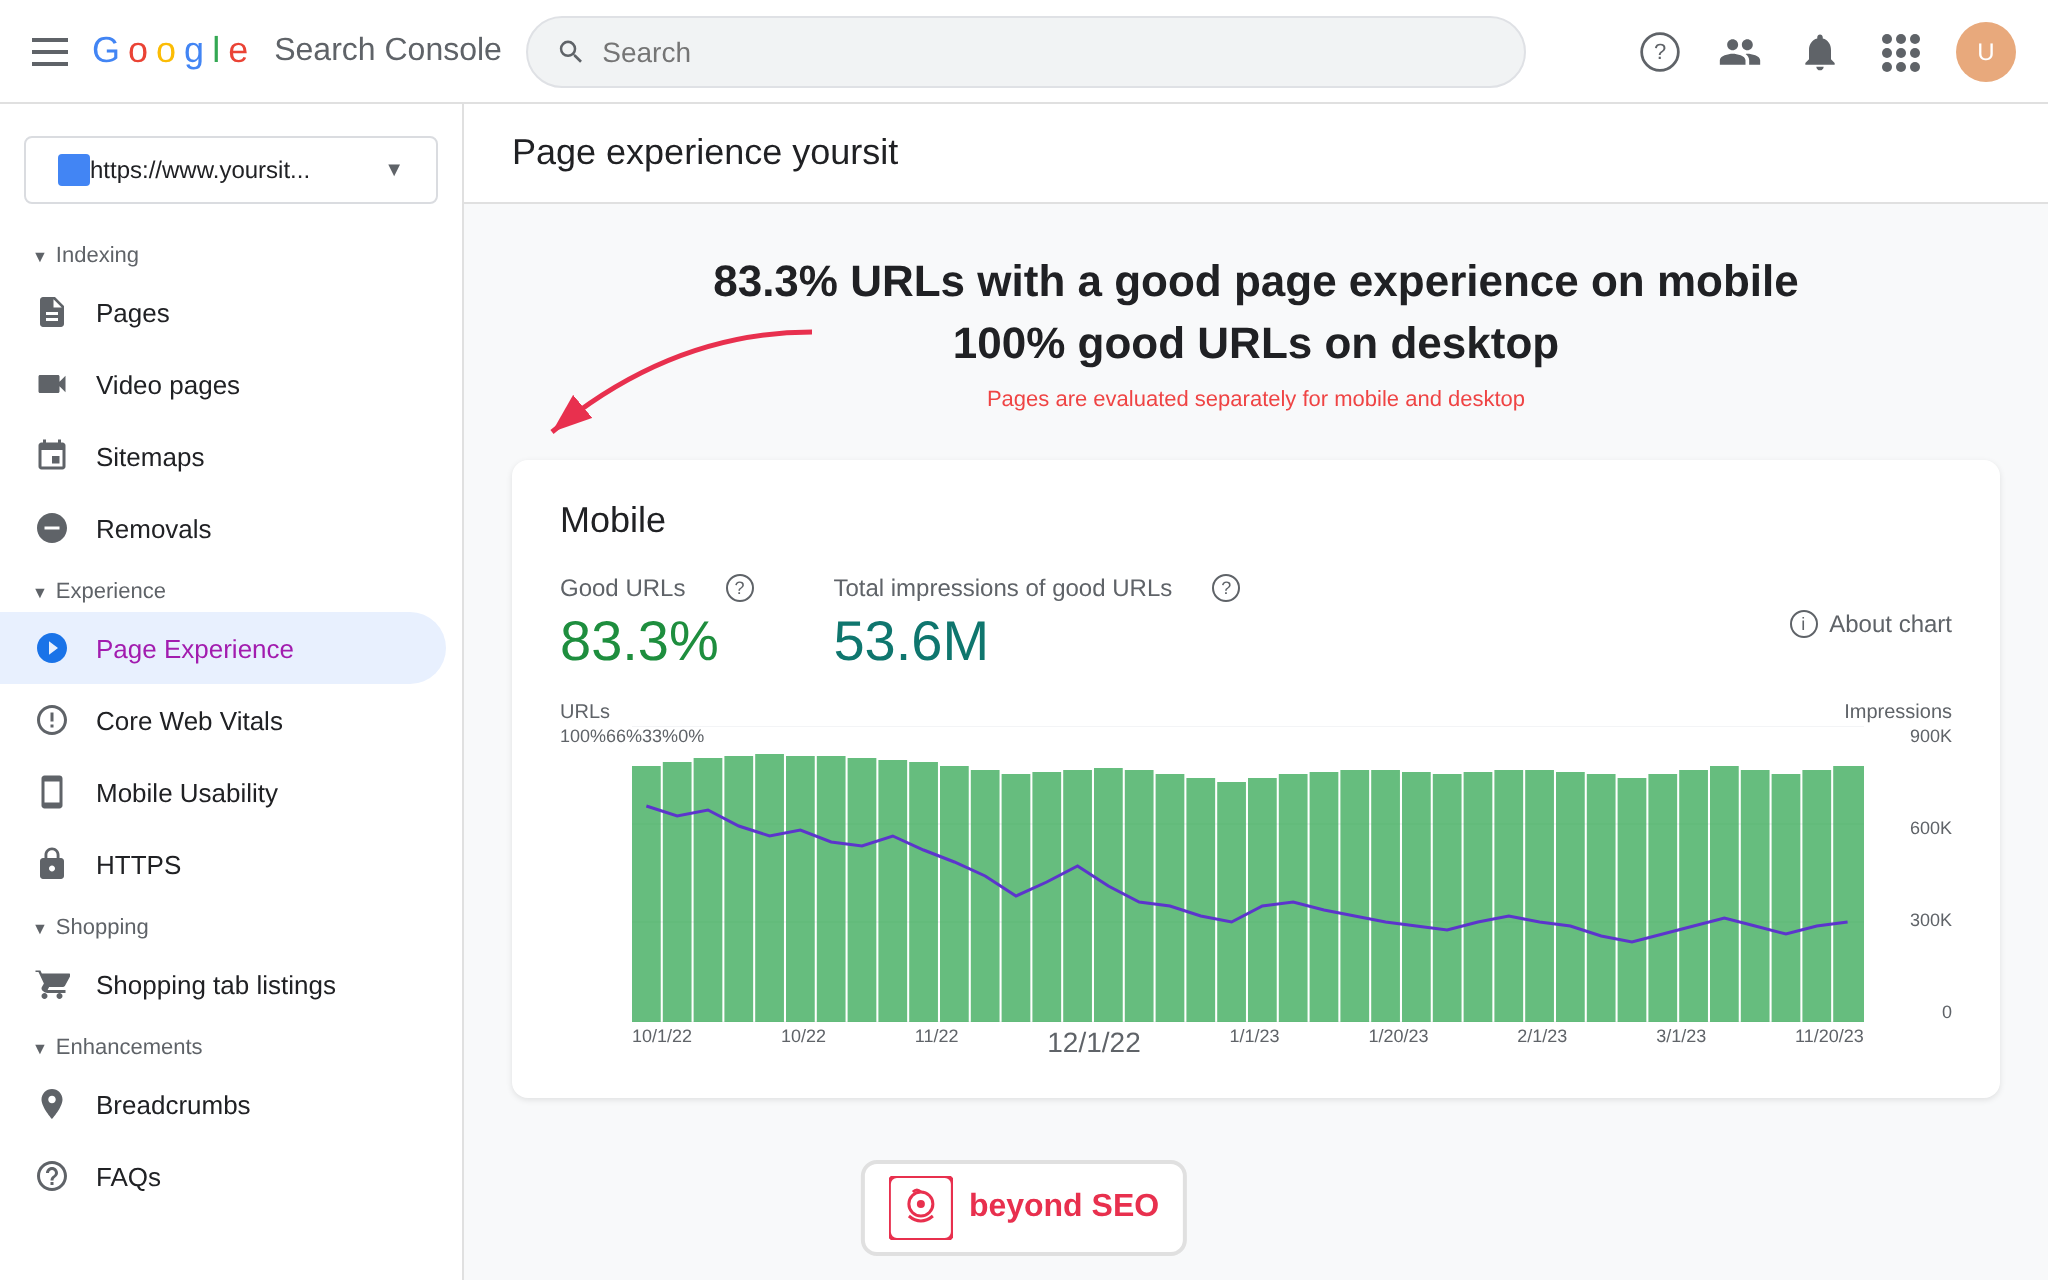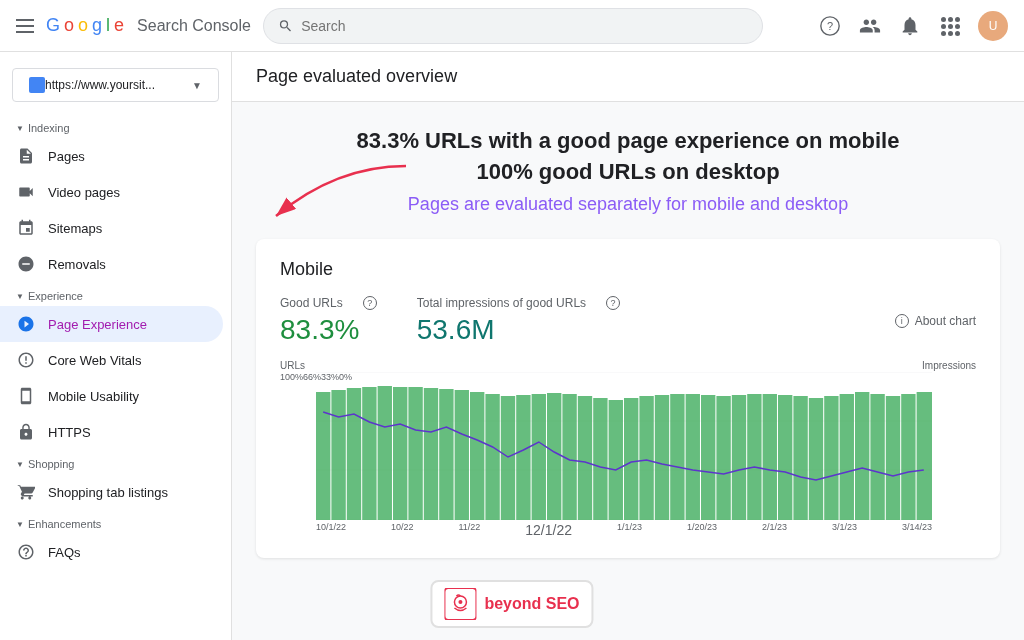--- a/index.html
+++ b/index.html
@@ -63,21 +63,21 @@
     .main { flex: 1; overflow-y: auto; background: #f8f9fa; }
     .page-title-bar {
       background: #fff; padding: 14px 24px; border-bottom: 1px solid #e0e0e0;
       font-size: 18px; color: #202124; font-weight: 400;
     }
 
     .main-content { padding: 24px; }
 
     .headline-box { text-align: center; margin-bottom: 24px; }
     .headline-main { font-size: 22px; font-weight: 700; color: #202124; line-height: 1.4; }
-    .headline-sub { font-size: 18px; color: #8b5cf6; margin-top: 6px; }
+    .headline-sub { font-size: 11px; color: #ef4444; margin-top: 6px; }
 
     .card {
       background: #fff; border-radius: 8px; padding: 20px 24px;
       box-shadow: 0 1px 3px rgba(0,0,0,0.1); margin-bottom: 16px;
     }
     .card-section-title { font-size: 18px; font-weight: 400; color: #202124; margin-bottom: 16px; }
 
     .metrics-row { display: flex; gap: 40px; margin-bottom: 12px; align-items: flex-start; }
     .metric-block { display: flex; flex-direction: column; gap: 4px; }
     .metric-label { font-size: 12px; color: #5f6368; display: flex; align-items: center; gap: 20px; }
@@ -253,29 +253,37 @@
       <span>Shopping tab listings</span>
     </div>
 
     <div class="nav-section-label">
       <span class="triangle">▼</span>
       <span>Enhancements</span>
     </div>
     <div class="nav-item">
       <div class="nav-icon">
         <svg width="18" height="18" viewBox="0 0 24 24">
+            <path fill="#5f6368" d="M12 2C8.13 2 5 5.13 5 9c0 5.25 7 13 7 13s7-7.75 7-13c0-3.87-3.13-7-7-7zm0 9.5c-1.38 0-2.5-1.12-2.5-2.5s1.12-2.5 2.5-2.5 2.5 1.12 2.5 2.5-1.12 2.5-2.5 2.5z"></path>
+          </svg>
+      </div>
+      <span>Breadcrumbs</span>
+    </div>
+    <div class="nav-item">
+      <div class="nav-icon">
+        <svg width="18" height="18" viewBox="0 0 24 24">
             <path fill="#5f6368" d="M11 18h2v-2h-2v2zm1-16C6.48 2 2 6.48 2 12s4.48 10 10 10 10-4.48 10-10S17.52 2 12 2zm0 18c-4.41 0-8-3.59-8-8s3.59-8 8-8 8 3.59 8 8-3.59 8-8 8zm0-14c-2.21 0-4 1.79-4 4h2c0-1.1.9-2 2-2s2 .9 2 2c0 2-3 1.75-3 5h2c0-2.25 3-2.5 3-5 0-2.21-1.79-4-4-4z"></path>
           </svg>
       </div>
       <span>FAQs</span>
     </div>
   </div>
 
   <div class="main">
-    <div class="page-title-bar">Page evaluated overview</div>
+    <div class="page-title-bar">Page experience yoursit</div>
 
     <div class="main-content">
 
       <div style="position: relative; margin-bottom: 8px;">
         <div class="headline-box">
           <div class="headline-main">83.3% URLs with a good page experience on mobile</div>
           <div class="headline-main">100% good URLs on desktop</div>
           <div class="headline-sub">Pages are evaluated separately for mobile and desktop</div>
         </div>
 
@@ -372,31 +380,37 @@
             <polyline points="7,40 22,45 37,42 52,50 67,55 82,52 97,58 112,60 127,55 142,62 157,68 172,75 187,85 202,78 217,70 232,80 247,88 262,90 277,95 292,98 307,90 322,88 337,92 352,95 367,98 382,100 397,102 412,98 427,95 442,98 457,100 472,105 487,108 502,104 517,100 532,96 547,100 562,104 577,100 592,98" fill="none" stroke="#5c35cc" stroke-width="1.5"></polyline>
           </svg>
 
           <div style="position:absolute; left:0; top:14px; display:flex; justify-content:space-between; height:148px; padding-right:4px;">
             <span style="font-size:9px; color:#5f6368;">100%</span>
             <span style="font-size:9px; color:#5f6368;">66%</span>
             <span style="font-size:9px; color:#5f6368;">33%</span>
             <span style="font-size:9px; color:#5f6368;">0%</span>
           </div>
 
+          <div style="position:absolute; right:0; top:14px; display:flex; flex-direction:column; justify-content:space-between; height:148px; text-align:right;">
+            <span style="font-size:9px; color:#5f6368;">900K</span>
+            <span style="font-size:9px; color:#5f6368;">600K</span>
+            <span style="font-size:9px; color:#5f6368;">300K</span>
+            <span style="font-size:9px; color:#5f6368;">0</span>
+          </div>
 
           <div style="position:absolute; bottom:0; left:36px; right:44px; display:flex; justify-content:space-between;">
             <span style="font-size:9px; color:#5f6368;">10/1/22</span>
             <span style="font-size:9px; color:#5f6368;">10/22</span>
             <span style="font-size:9px; color:#5f6368;">11/22</span>
             <span style="font-size:14px; color:#5f6368;">12/1/22</span>
             <span style="font-size:9px; color:#5f6368;">1/1/23</span>
             <span style="font-size:9px; color:#5f6368;">1/20/23</span>
             <span style="font-size:9px; color:#5f6368;">2/1/23</span>
             <span style="font-size:9px; color:#5f6368;">3/1/23</span>
-            <span style="font-size:9px; color:#5f6368;">3/14/23</span>
+            <span style="font-size:9px; color:#5f6368;">11/20/23</span>
           </div>
         </div>
       </div>
     </div>
   </div>
 </div>
 
 <div class="watermark">
   <svg class="watermark-icon" viewBox="0 0 32 32">
     <rect width="32" height="32" rx="4" fill="#fff" stroke="#e8304e" stroke-width="2"></rect>

